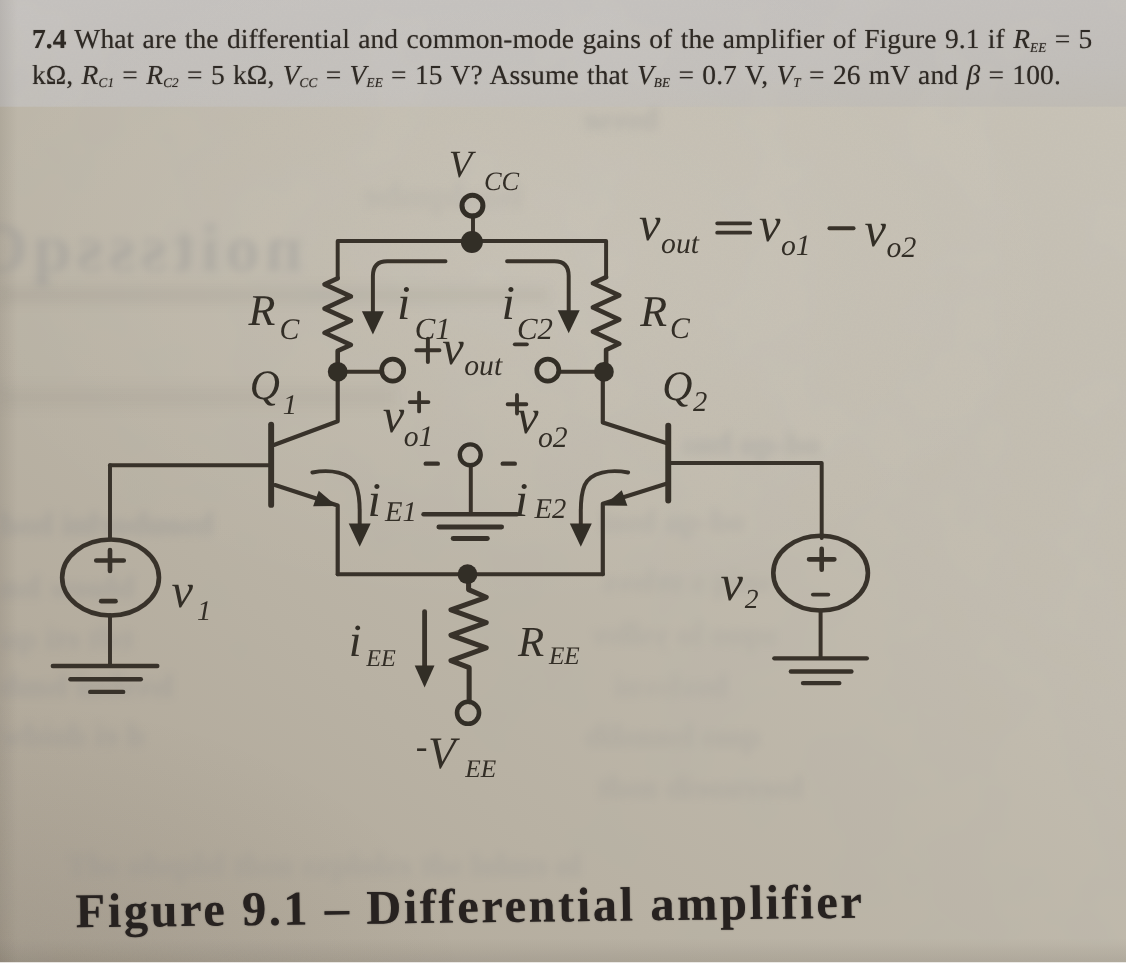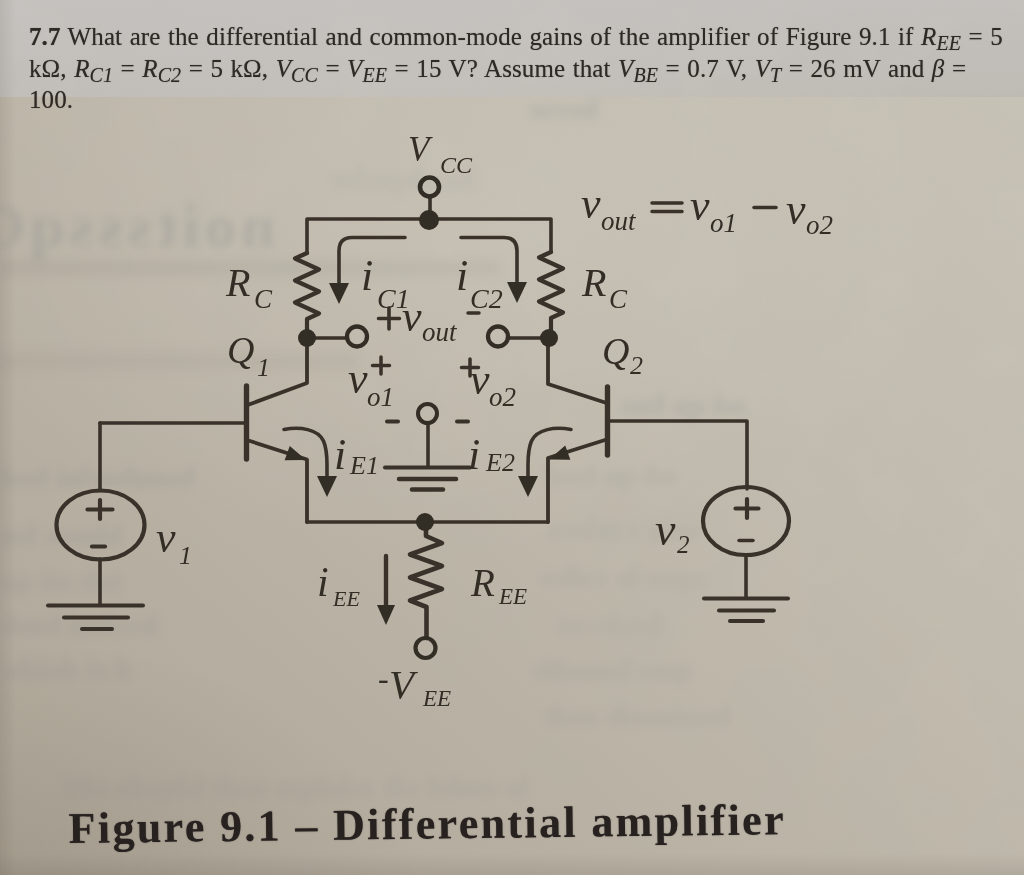--- a/index.html
+++ b/index.html
@@ -8,21 +8,21 @@
     font-family:"Liberation Serif", serif;}
   #vignette{position:absolute;inset:0;
     background:radial-gradient(ellipse 85% 60% at 45% 28%, rgba(255,252,242,0.10) 0%, rgba(255,252,242,0) 60%),radial-gradient(ellipse 60% 45% at 0% 104%, rgba(45,38,28,0.10) 0%, rgba(45,38,28,0) 70%);}
   #topband{position:absolute;left:0;top:0;width:1024px;height:97px;
     background:linear-gradient(178deg,#c6c3c0 0%,#c2bfbb 70%,#c0bcb5 100%);}
   .bleed{position:absolute;color:#7b7f87;filter:blur(4px);
     font-weight:bold;white-space:nowrap;transform:scaleX(-1);}
   #ptext{position:absolute;left:29px;top:21px;width:985px;text-shadow:0 0 1px rgba(46,41,36,.5);
     font-size:25px;line-height:31.5px;color:#2e2924;letter-spacing:0.1px;word-spacing:1.15px;}
   #ptext i{font-family:"Liberation Serif",serif;}
-  sub{font-size:20px;vertical-align:baseline;position:relative;top:0.25em;line-height:0;}
+  sub{font-size:12px;vertical-align:baseline;position:relative;top:0.25em;line-height:0;}
   #caption{position:absolute;left:69px;top:803px;color:#272220;text-shadow:0 0 1.2px rgba(39,34,32,.6);
     font-size:44px;font-weight:bold;letter-spacing:2.35px;transform:rotate(-0.7deg);transform-origin:left bottom;}
   svg text{font-family:"Liberation Serif",serif;font-style:italic;fill:#332d26;}
 </style>
 </head>
 <body>
 <div id="page">
   <div id="topband"></div>
   <div id="vignette"></div>
   <div style="position:absolute;left:0;bottom:0;width:1024px;height:22px;background:linear-gradient(180deg,rgba(70,62,52,0) 0%,rgba(70,62,52,0.12) 100%);"></div>
@@ -53,21 +53,21 @@
       <feColorMatrix type="matrix" values="0 0 0 0 0.45  0 0 0 0 0.42  0 0 0 0 0.38  0 0 0 0.055 0"></feColorMatrix>
       </filter>
     <filter id="mottle">
         <feTurbulence type="fractalNoise" baseFrequency="0.012" numOctaves="3" seed="4"></feTurbulence>
       <feColorMatrix type="matrix" values="0 0 0 0 0.40  0 0 0 0 0.38  0 0 0 0 0.34  0 0 0 0.05 0"></feColorMatrix>
       </filter>
     <rect width="1024" height="875" filter="url(#grain)"></rect>
     <rect width="1024" height="875" filter="url(#mottle)"></rect>
   </svg>
 
-  <div id="ptext"><b>7.7</b> What are the differential and common-mode gains of the amplifier of Figure 9.1 if <i>R<sub><i>EE</i></sub></i> = 5<br>kΩ, <i>R<sub><i>C1</i></sub></i> = <i>R<sub><i>C2</i></sub></i> = 5 kΩ, <i>V<sub><i>CC</i></sub></i> = <i>V<sub><i>EE</i></sub></i> = 15 V? Assume that <i>V<sub><i>BE</i></sub></i> = 0.7 V, <i>V<sub><i>T</i></sub></i> = 26 mV and <i>β</i> = 100.</div>
+  <div id="ptext"><b>7.4</b> What are the differential and common-mode gains of the amplifier of Figure 9.1 if <i>R<sub><i>EE</i></sub></i> = 5<br>kΩ, <i>R<sub><i>C1</i></sub></i> = <i>R<sub><i>C2</i></sub></i> = 5 kΩ, <i>V<sub><i>CC</i></sub></i> = <i>V<sub><i>EE</i></sub></i> = 15 V? Assume that <i>V<sub><i>BE</i></sub></i> = 0.7 V, <i>V<sub><i>T</i></sub></i> = 26 mV and <i>β</i> = 100.</div>
 
   <svg id="ckt" width="1024" height="875" viewBox="0 0 1024 875" style="position:absolute;left:0;top:0;">
     <filter id="soft" x="-5%" y="-5%" width="110%" height="110%">
         <feGaussianBlur stdDeviation="0.6"></feGaussianBlur>
       </filter>
     <g filter="url(#soft)" stroke="#38322a" stroke-width="3.6" fill="none" stroke-linecap="round" stroke-linejoin="round">
 
       <path d="M430,196 V213"></path>
       <path d="M307,253 V219 H551 V252"></path>
 

